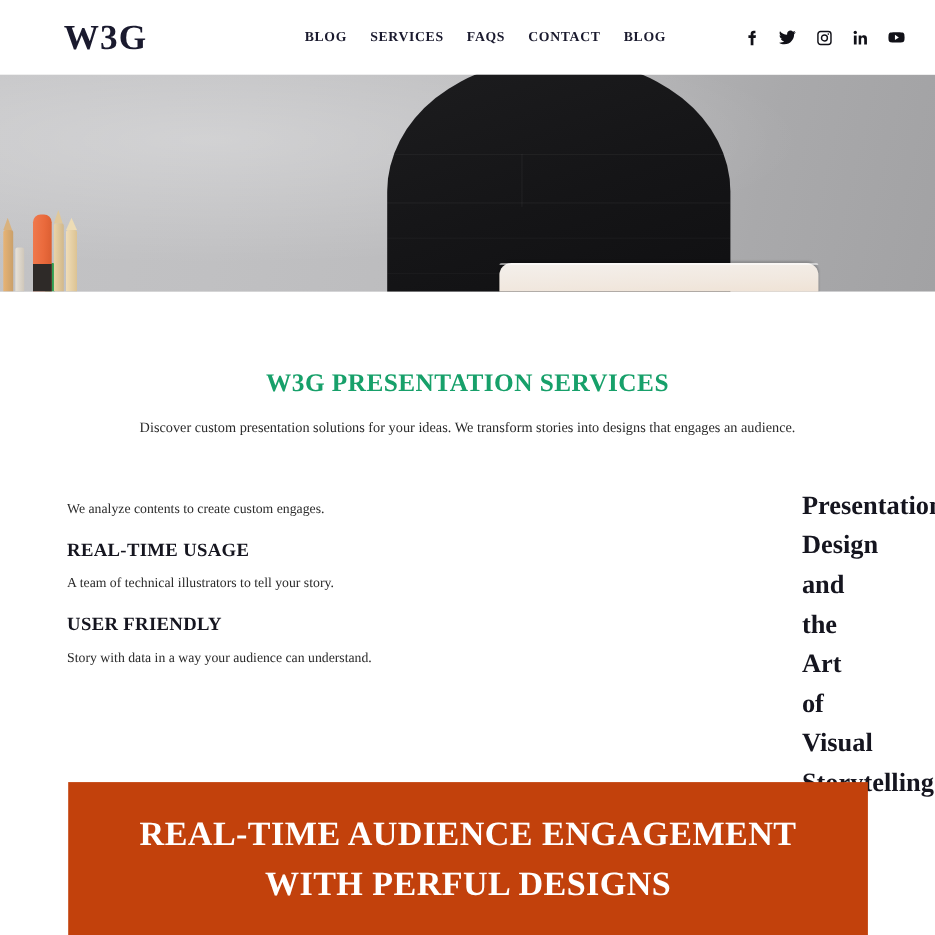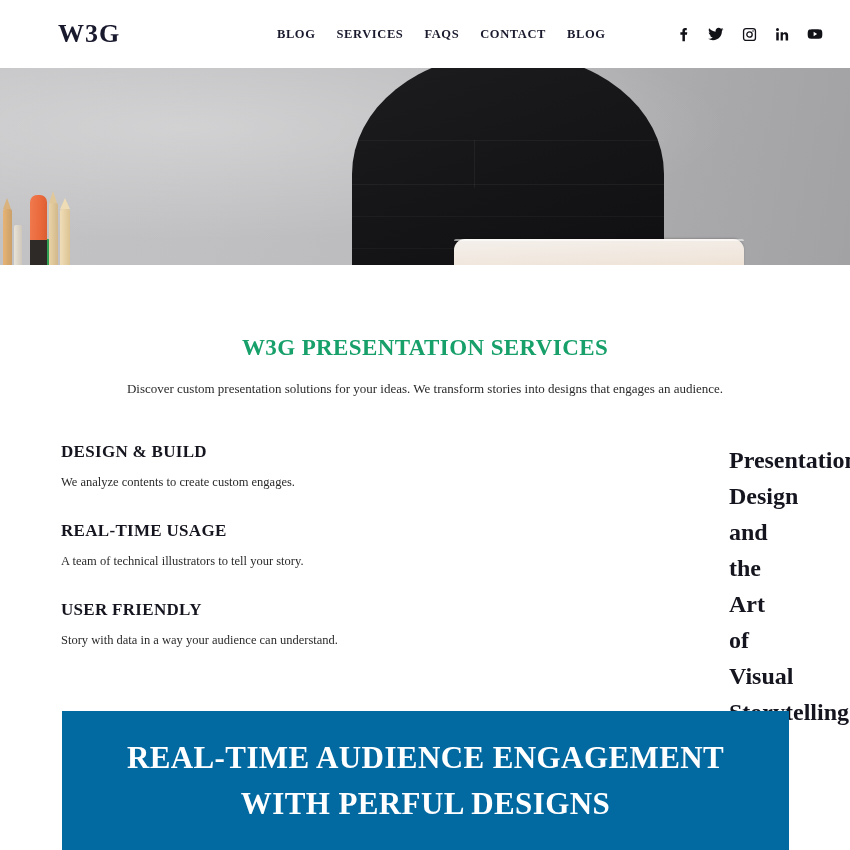--- a/index.html
+++ b/index.html
@@ -23,21 +23,21 @@
     align-items: center;
   }
 
   .brand {
     position: absolute;
     left: 58px;
     top: 50%;
     transform: translateY(-50%);
     font-family: "Liberation Serif", "DejaVu Serif", serif;
     font-weight: bold;
-    font-size: 26px;
+    font-size: 32px;
     letter-spacing: 1px;
     color: #1a1a2e;
   }
 
   .main-nav {
     position: absolute;
     left: 277px;
     top: 50%;
     transform: translateY(-50%);
     display: flex;
@@ -244,21 +244,21 @@
     width: 365px;
     padding-left: 61px;
     padding-right: 10px;
   }
 
   .col-right {
     width: 425px;
     padding-left: 364px;
   }
 
-  .feature + .feature { margin-top: 31px; }
+  .feature + .feature { margin-top: 20px; }
 
   .feature-title {
     font-family: "Liberation Serif", "DejaVu Serif", serif;
     font-size: 17px;
     font-weight: bold;
     color: #15151f;
     letter-spacing: 0.3px;
   }
 
   .feature-text {
@@ -286,21 +286,21 @@
     max-width: 360px;
   }
 
   
   .banner {
     position: absolute;
     left: 62px;
     top: 711px;
     width: 727px;
     height: 139px;
-    background: #0369a1;
+    background: #c2410c;
     display: flex;
     align-items: center;
     justify-content: center;
     text-align: center;
     overflow: hidden;
   }
 
   .banner-text {
     font-family: "Liberation Serif", "DejaVu Serif", serif;
     font-size: 31px;
@@ -403,21 +403,20 @@
   <section class="intro">
     <h1 class="intro-title">W3G PRESENTATION SERVICES</h1>
     <p class="intro-sub">Discover custom presentation solutions for your ideas. We transform stories into designs that engages an audience.</p>
   </section>
 
   <section class="content">
 
     <div class="col-left">
 
       <div class="feature">
-        <h2 class="feature-title">DESIGN &amp; BUILD</h2>
         <p class="feature-text">We analyze contents to create custom engages.</p>
       </div>
 
       <div class="feature">
         <h2 class="feature-title">REAL-TIME USAGE</h2>
         <p class="feature-text">A team of technical illustrators to tell your story.</p>
       </div>
 
       <div class="feature">
         <h2 class="feature-title">USER FRIENDLY</h2>

